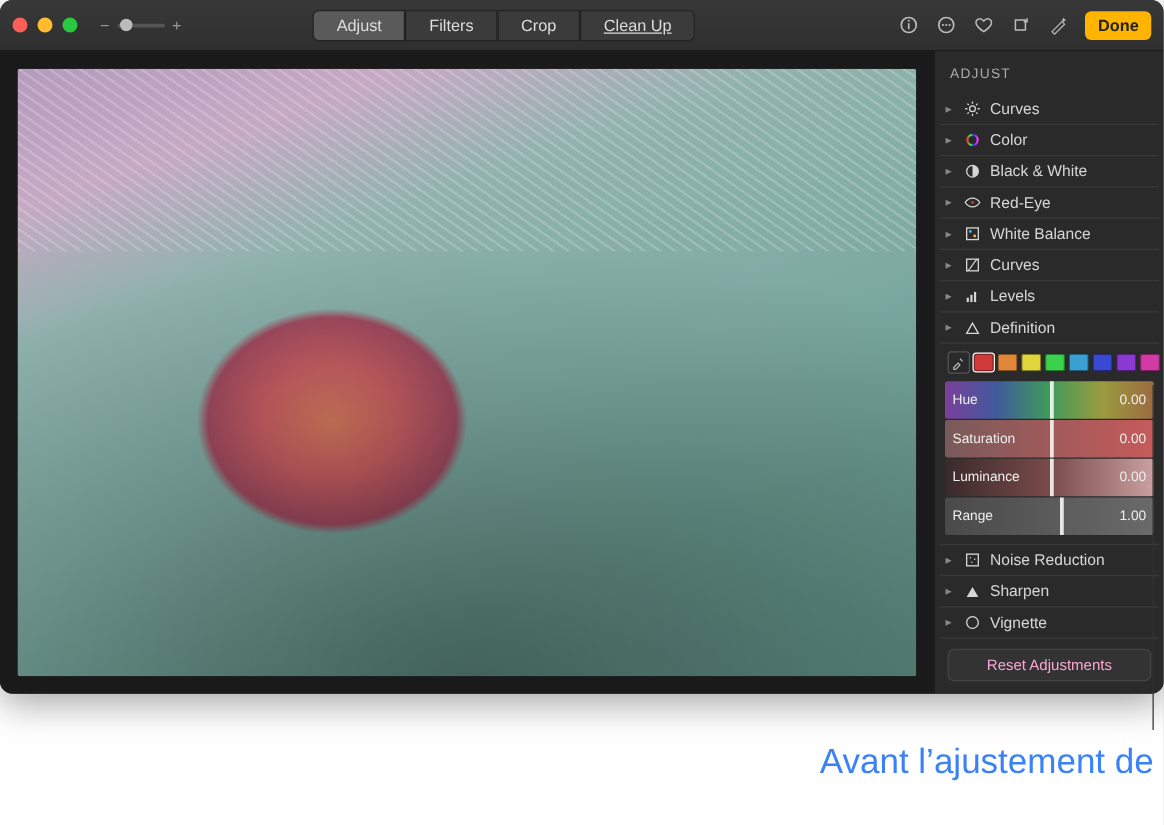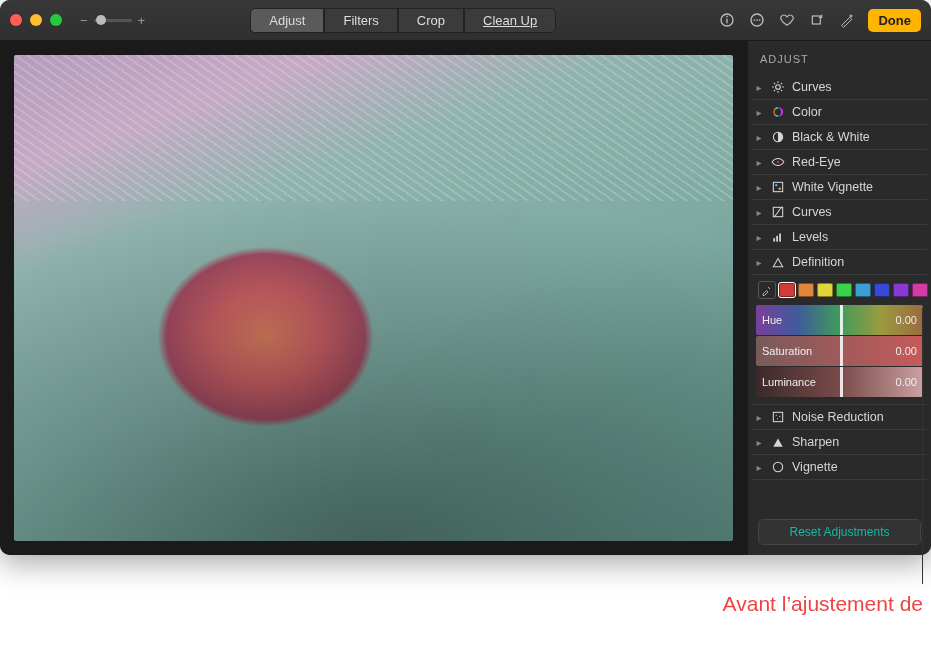--- a/index.html
+++ b/index.html
@@ -161,21 +161,21 @@
   .sl-rng { background: linear-gradient(90deg,#4a4a4a,#6a6a6a);}
   .slider-row .sl-thumb {
     position:absolute; top:0; bottom:0; width:3px; background:rgba(255,255,255,0.85);
     z-index:1;
   }
   .reset-btn {
     margin: auto 6px 2px 6px;
     padding: 5px;
     text-align: center;
     font-size: 12px;
-    color: #14b8a6;
+    color: #f9a8d4;
     background: #333;
     border: 1px solid #444;
     border-radius: 5px;
     cursor: pointer;
   }
   .tail-icon { width:14px;height:14px;color:#888;cursor:pointer;}
   .blue-ring { width:12px;height:12px;border:1.5px solid #2e8cff;border-radius:50%;}
   
   .caption-wrap {
     position: relative;
@@ -187,22 +187,22 @@
     top: -247px;
     width: 1px;
     height: 276px;
     background: #333;
   }
   .caption {
     position: absolute;
     right: 8px;
     top: 35px;
     text-align: right;
-    font-size: 21px;
-    color: #ef4444;
+    font-size: 28px;
+    color: #3b82f6;
     line-height: 1.35;
   }
   svg { display:block; }
 </style>
 </head>
 <body>
 
 <div class="app-window">
 
   <div class="titlebar">
@@ -330,21 +330,21 @@
           </div>
           <div class="adj-row">
             <span class="chev">▸</span>
             <span class="icon">
               <svg viewBox="0 0 24 24" width="14" height="14">
                 <rect x="4" y="4" width="16" height="16" stroke="currentColor" fill="none" stroke-width="1.8"></rect>
                 <circle cx="9" cy="9" r="2" fill="#5af"></circle>
                 <circle cx="15" cy="15" r="2" fill="#fa5"></circle>
               </svg>
             </span>
-            <span class="label">White Vignette</span>
+            <span class="label">White Balance</span>
           </div>
           <div class="adj-row">
             <span class="chev">▸</span>
             <span class="icon">
               <svg viewBox="0 0 24 24" width="14" height="14">
                 <rect x="4" y="4" width="16" height="16" stroke="currentColor" fill="none" stroke-width="1.8"></rect>
                 <path d="M4 20C10 20 14 4 20 4" stroke="currentColor" fill="none" stroke-width="1.8"></path>
               </svg>
             </span>
             <span class="label">Curves</span>
@@ -403,20 +403,26 @@
             <div class="sl-thumb" style="left:50%"></div>
             <span class="sl-label">Saturation</span>
             <span class="sl-val">0.00</span>
           </div>
           <div class="slider-row">
             <div class="sl-bg sl-lum"></div>
             <div class="sl-thumb" style="left:50%"></div>
             <span class="sl-label">Luminance</span>
             <span class="sl-val">0.00</span>
           </div>
+          <div class="slider-row">
+            <div class="sl-bg sl-rng"></div>
+            <div class="sl-thumb" style="left:55%"></div>
+            <span class="sl-label">Range</span>
+            <span class="sl-val">1.00</span>
+          </div>
         </div>
 
       <div id="adj-list-after">
           <div class="adj-row">
             <span class="chev">▸</span>
             <span class="icon">
               <svg viewBox="0 0 24 24" width="14" height="14">
                 <rect x="4" y="4" width="16" height="16" stroke="currentColor" fill="none" stroke-width="1.8"></rect>
                 <circle cx="9" cy="9" r="1" fill="currentColor"></circle>
                 <circle cx="15" cy="11" r="1" fill="currentColor"></circle>

